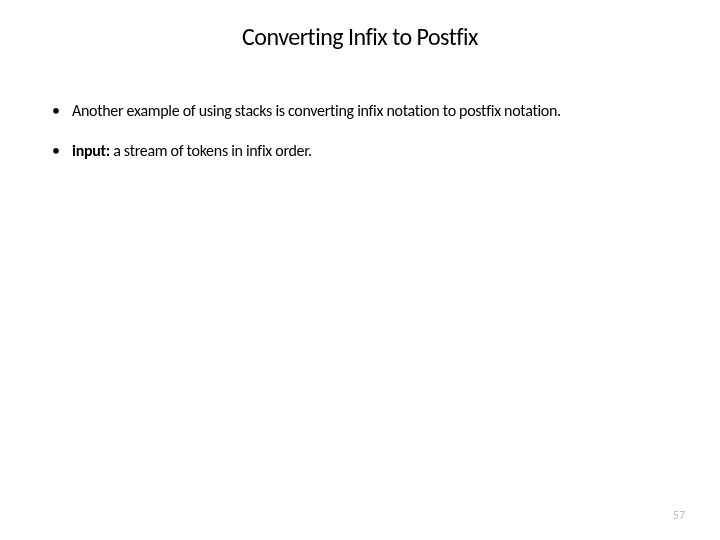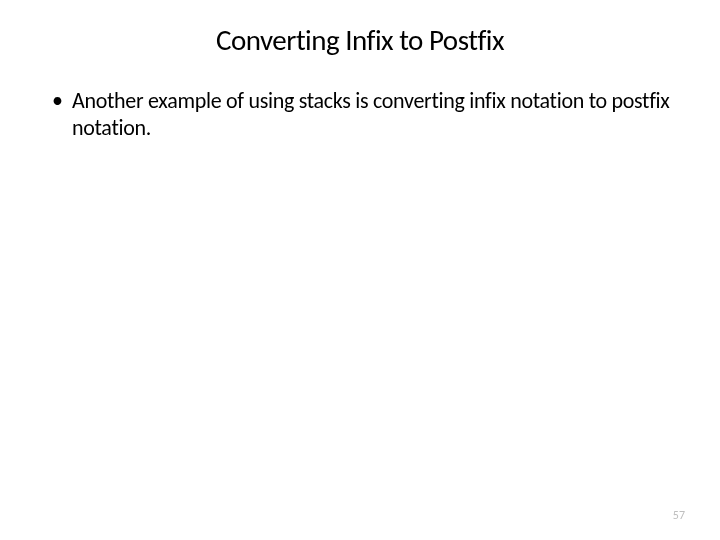--- a/index.html
+++ b/index.html
@@ -9,43 +9,44 @@
     }
     body {
       width: 720px;
       height: 540px;
       background: white;
       font-family: Calibri, Arial, sans-serif;
       position: relative;
       padding: 0;
     }
     .slide-title {
-      font-size: 29px;
+      font-size: 24px;
       font-weight: normal;
       text-align: center;
       color: #000;
       padding-top: 22px;
       padding-bottom: 30px;
       letter-spacing: -0.5px;
     }
     .content {
       padding-left: 50px;
       padding-right: 50px;
     }
     ul {
       list-style: none;
     }
     li {
-      font-size: 22px;
+      font-size: 16px;
       line-height: 1.22;
       color: #000;
       position: relative;
       padding-left: 22px;
       margin-bottom: 2px;
       letter-spacing: -0.3px;
+      margin-top: 20px;
     }
     li::before {
       content: "•";
       position: absolute;
       left: 2px;
       top: 0;
     }
     .bold {
       font-weight: bold;
     }
@@ -58,16 +59,17 @@
     }
   </style>
 </head>
 <body>
 
 <h1 class="slide-title">Converting Infix to Postfix</h1>
 
 <div class="content">
   <ul>
     <li><span>Another example of using stacks is converting infix notation to postfix notation.</span></li>
+    <li><span class="bold">input:</span><span> a stream of tokens in infix order.</span></li>
   </ul>
 </div>
 
 <div class="page-number">57</div>
 
 </body></html>

